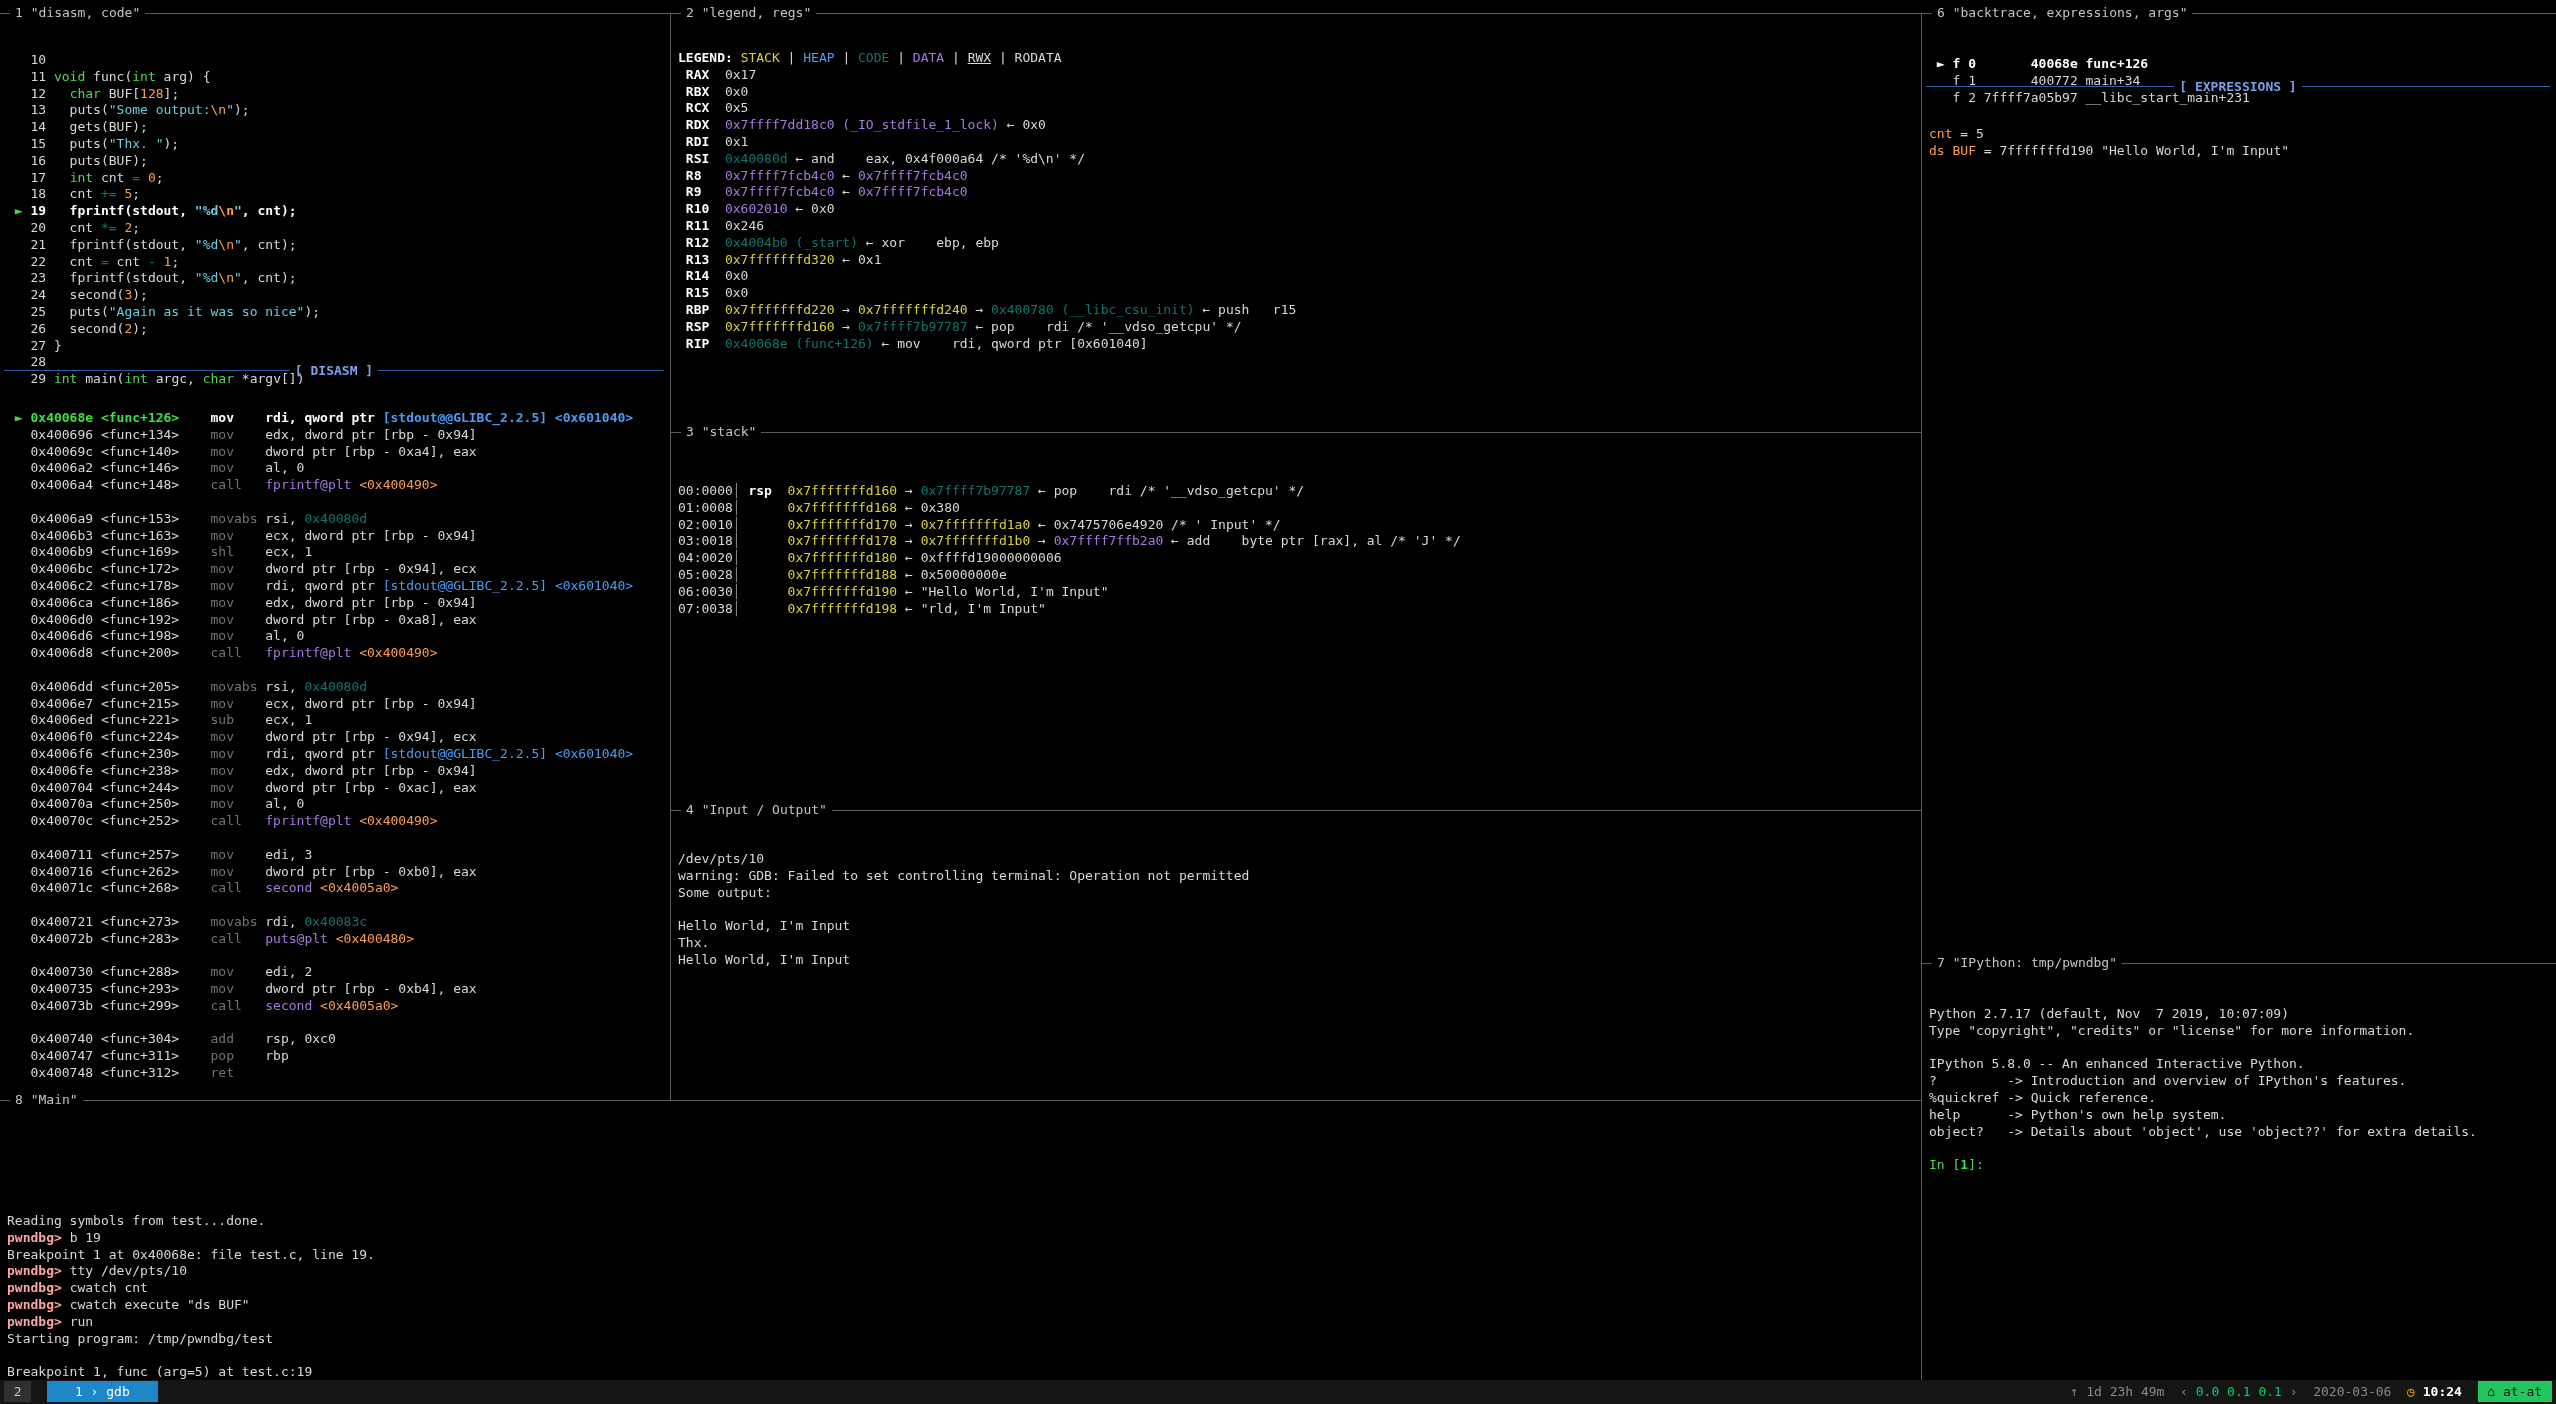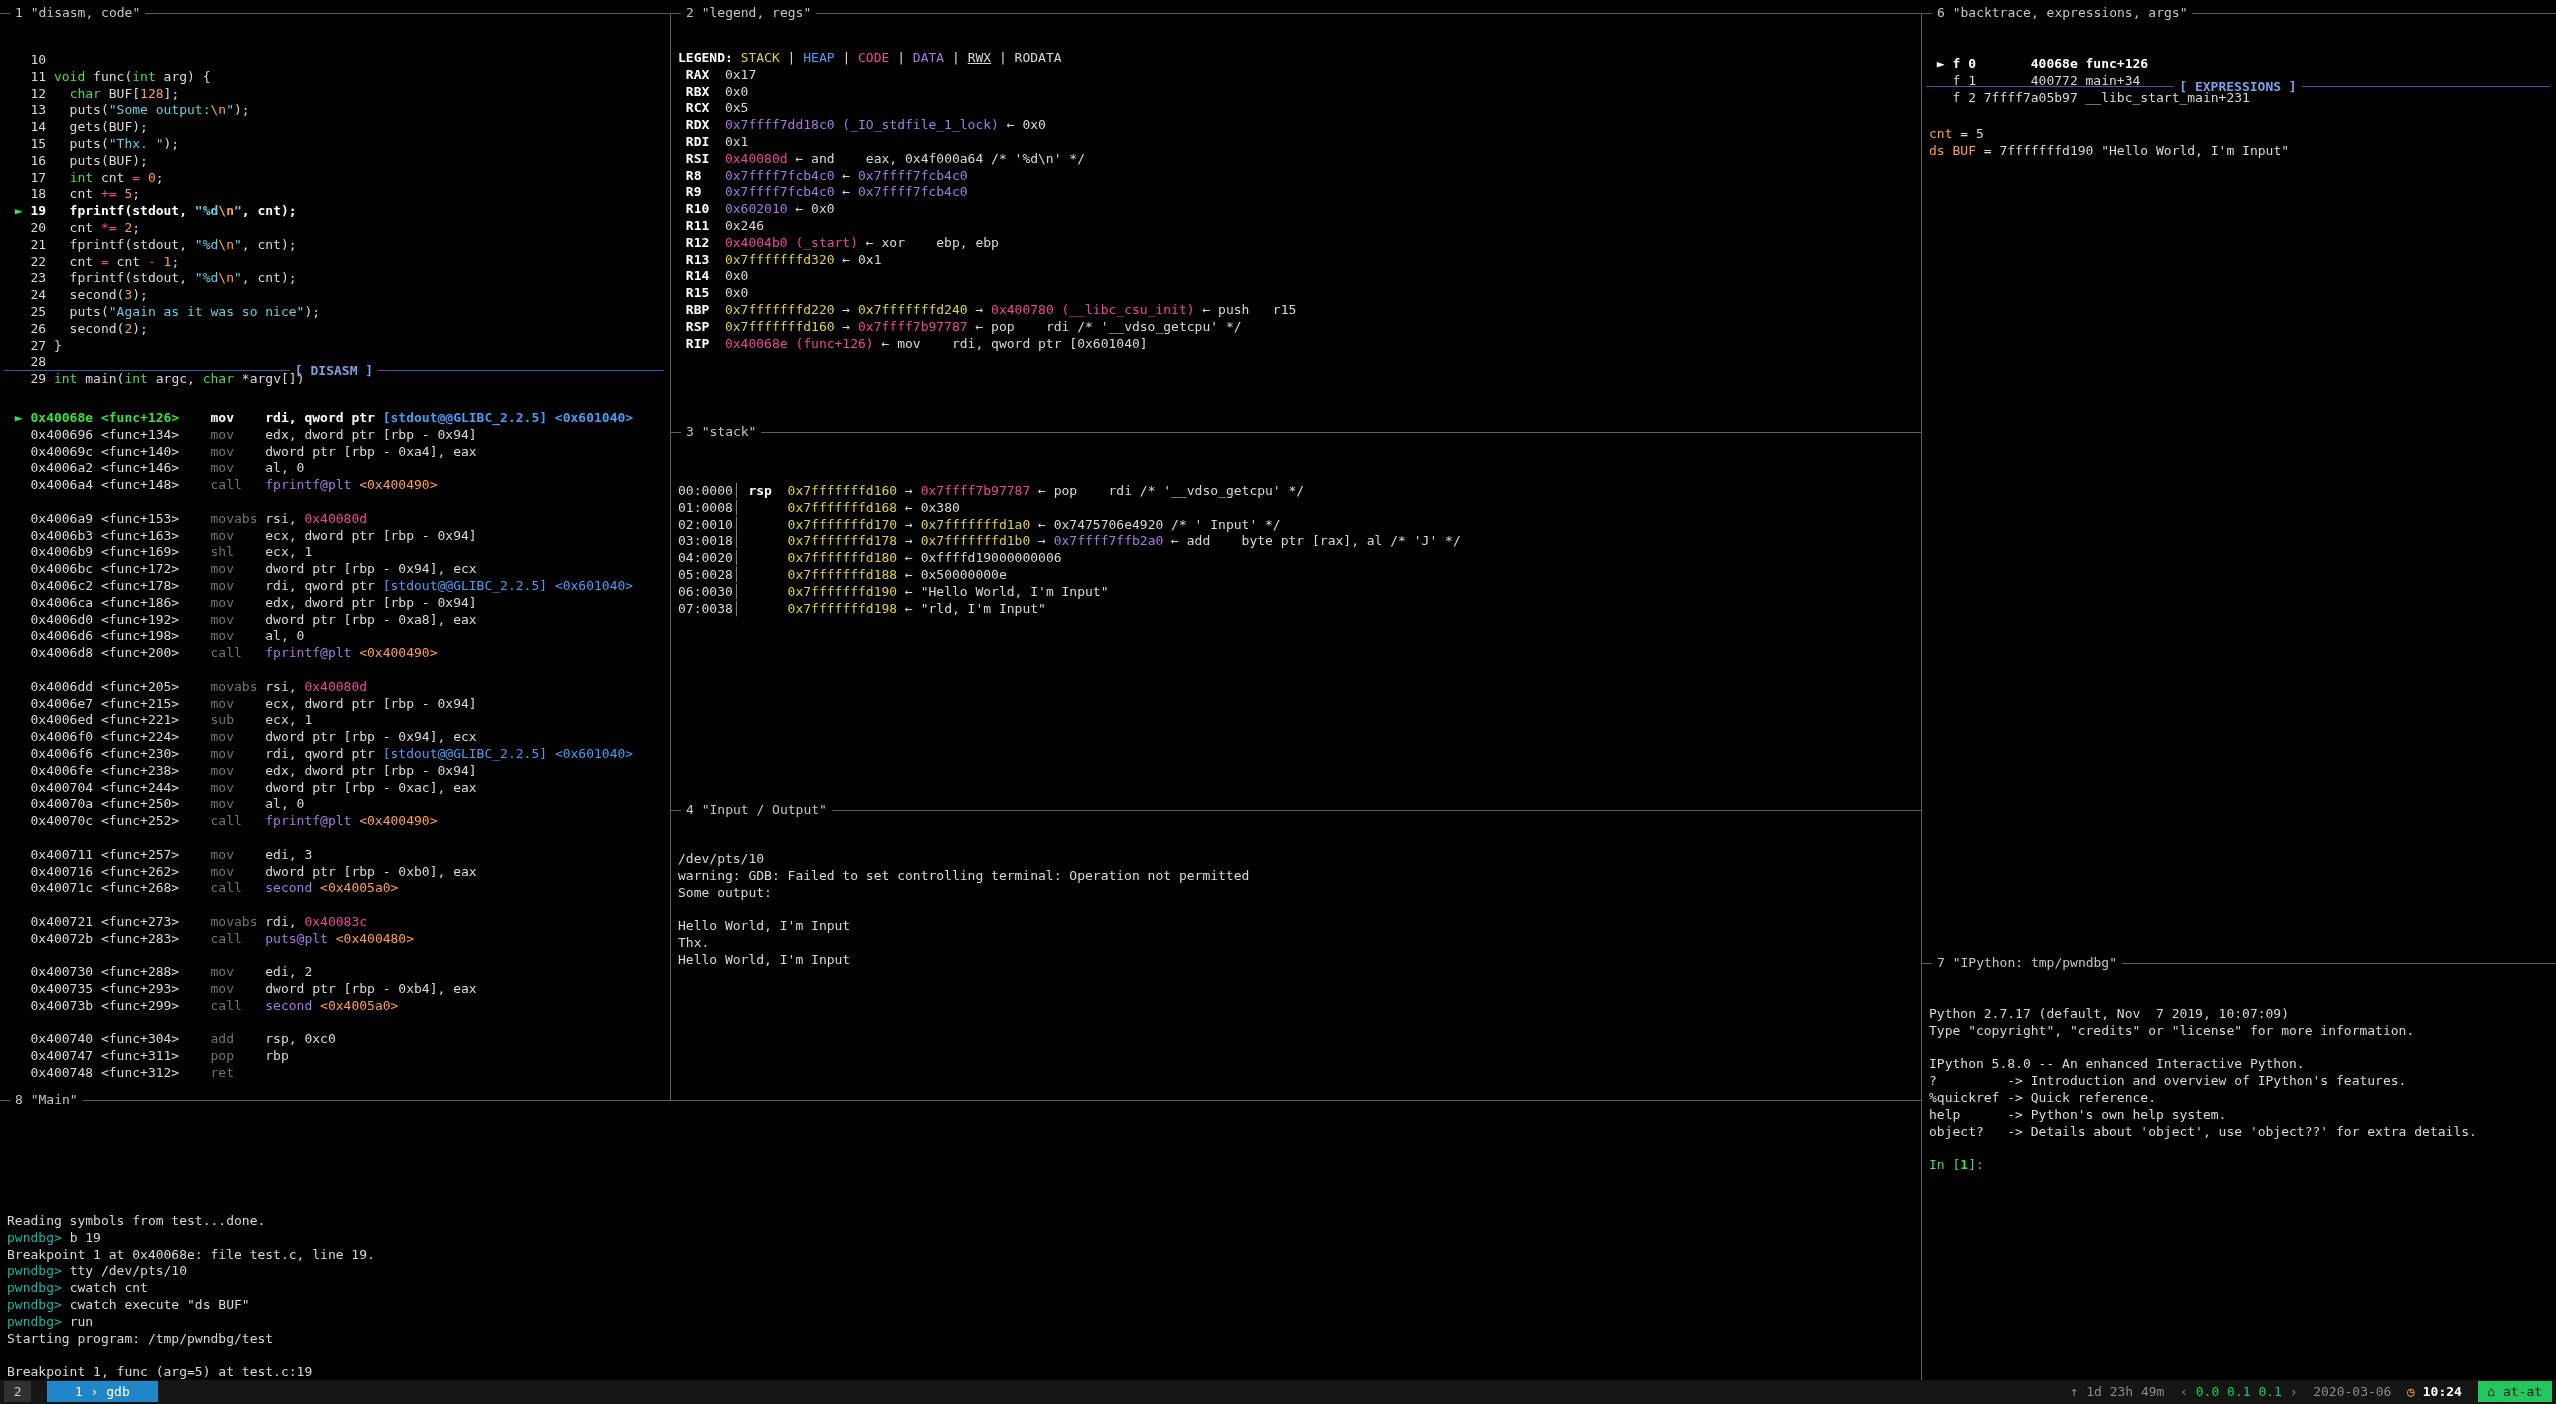--- a/index.html
+++ b/index.html
@@ -14,32 +14,32 @@
   .tl{white-space:pre;height:16.8px;line-height:16.8px;}
   .divider{position:absolute;left:4px;right:6px;display:flex;align-items:center;height:16.8px;z-index:2;text-align:right;}
   .divider .dline{flex:1;border-top:1px solid #2f5fa8;height:0;}
   .divider .dlabel{color:#7aa2e8;padding:0 5px;font-weight:bold;white-space:pre;}
   
   .c-w{color:#d8d8d8}
   .c-b{color:#ffffff;font-weight:bold}
   .c-gy{color:#8a8a8a}
   .c-grn{color:#53d957}
   .c-grnb{color:#3ee03e;font-weight:bold}
-  .c-red{color:#ec4899}
+  .c-red{color:#0f766e}
   .c-yel{color:#ddd23e}
   .c-blu{color:#4a9cf5}
   .c-blub{color:#4a9cf5;font-weight:bold}
   .c-pur{color:#a678e2}
   .c-mn{color:#737373}
   .c-cyn{color:#62d0e0}
   .c-cynb{color:#62d0e0;font-weight:bold}
   .c-org{color:#ff9d4d}
   .c-orgb{color:#ff9d4d;font-weight:bold}
   .c-rwx{color:#d8d8d8;text-decoration:underline}
-  .c-prompt{color:#14b8a6;font-weight:normal}
+  .c-prompt{color:#fca5a5;font-weight:bold}
   .c-cursor{background:#d8d8d8;color:#000}
   .c-load{color:#00d75f}
   .c-clock{color:#ffaf00}
   .c-sbwin{background:#303030;color:#c8c8c8;padding:3px 2px}
   .c-sbcur{background:#1f87c7;color:#ffffff;padding:3px 20px}
   .c-sbhost{background:#22c55e;color:#1a1a1a;padding:3px 2px}
   .statusbar{
     position:absolute;left:0;right:0;bottom:0;height:24px;background:#151515;
     display:flex;align-items:center;justify-content:space-between;padding:0 4px;box-sizing:border-box;
   }

